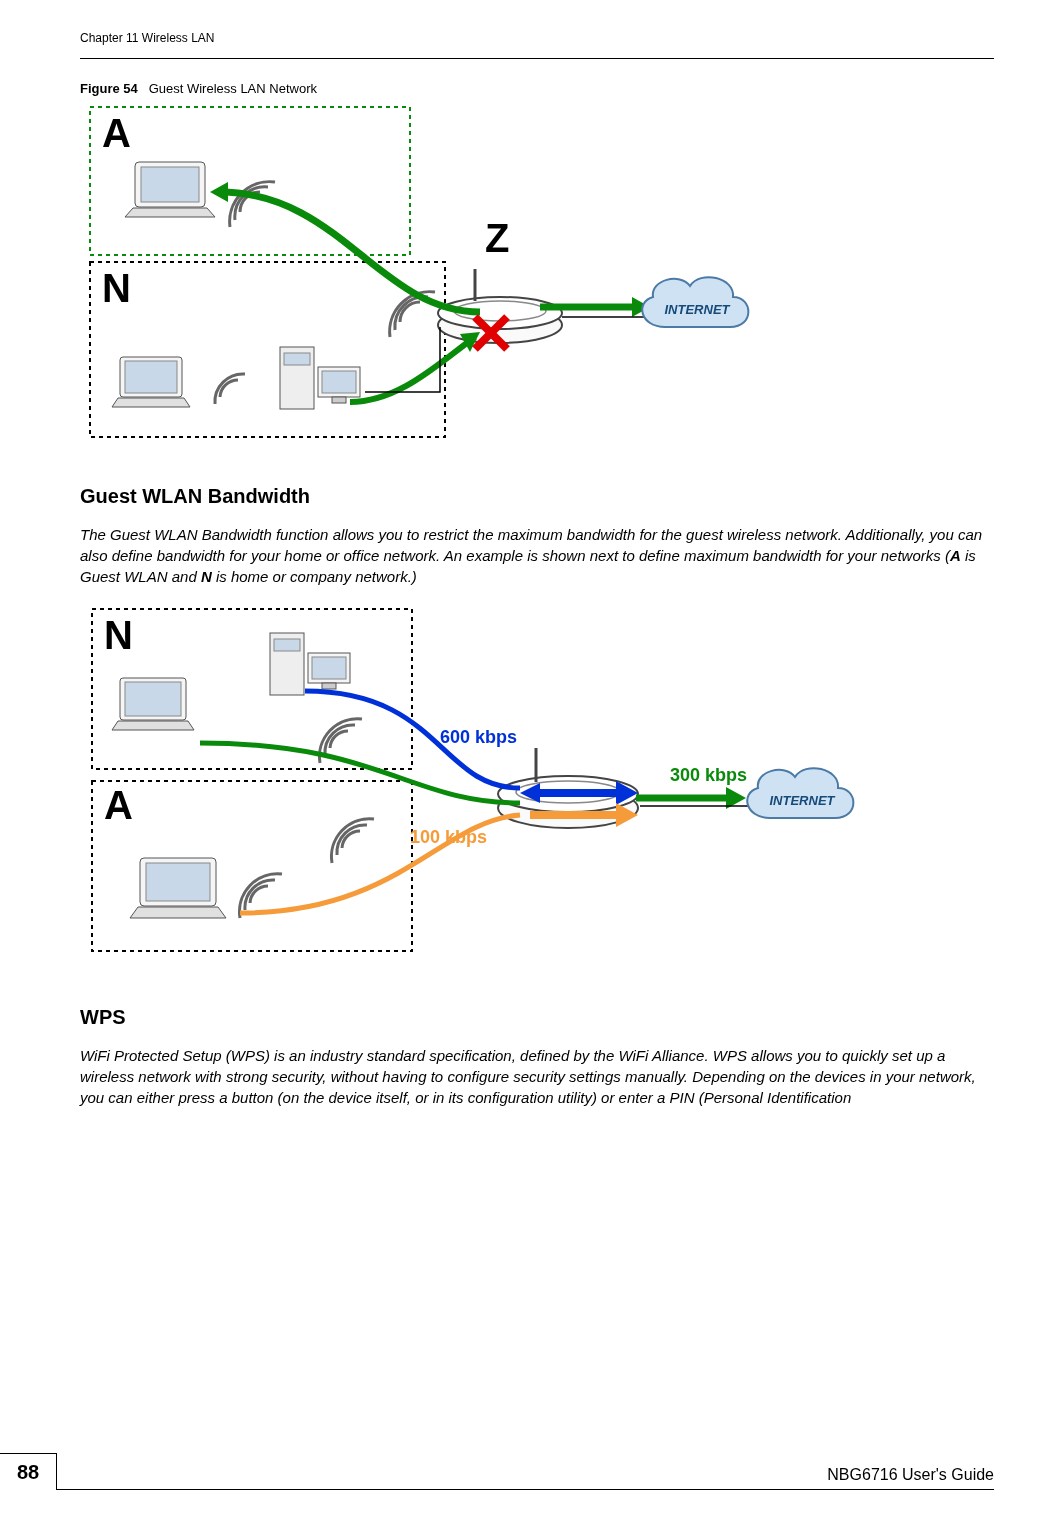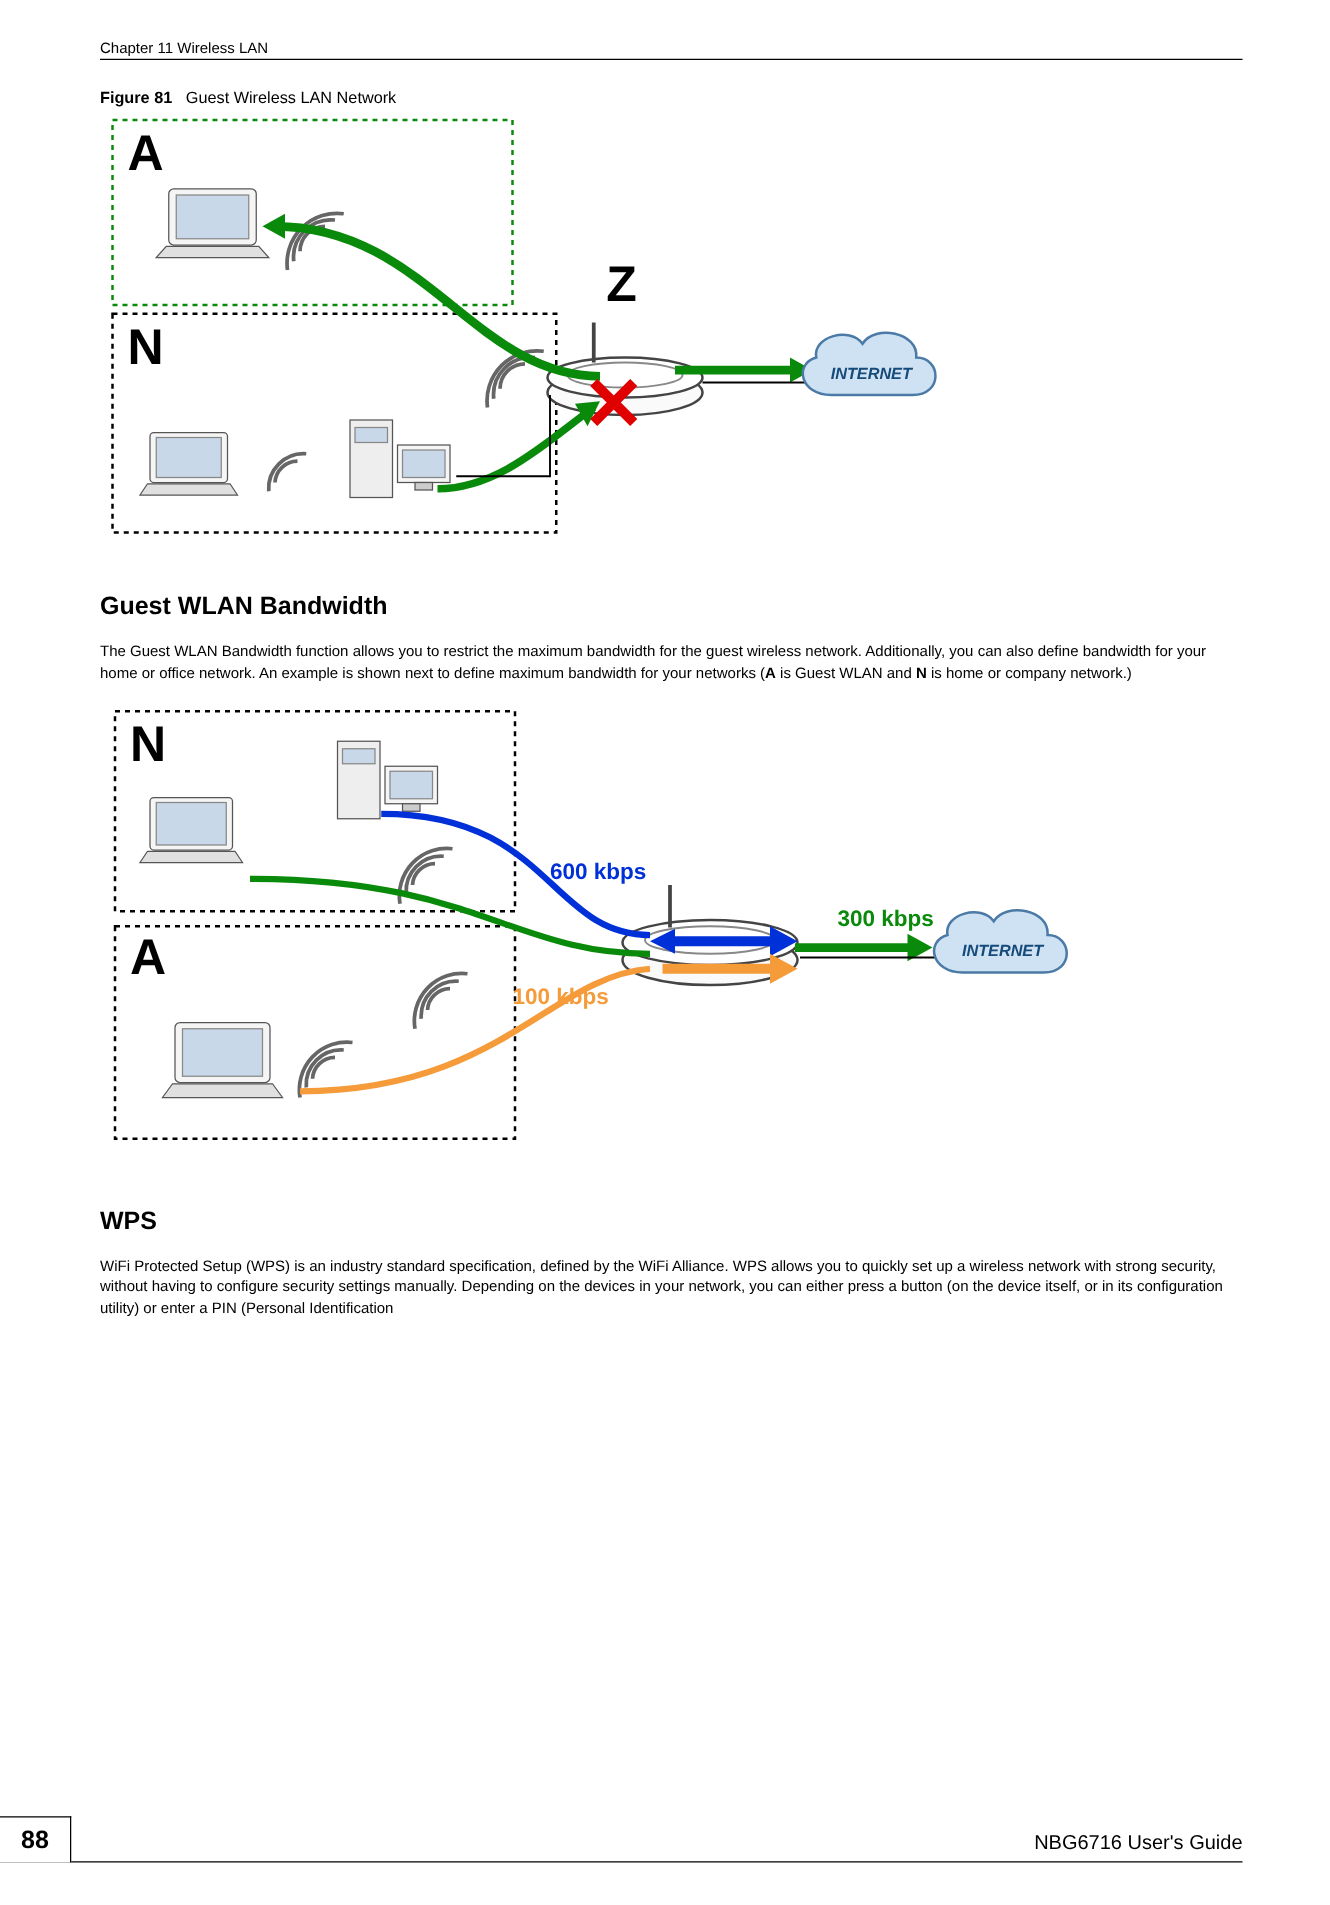--- a/index.html
+++ b/index.html
@@ -11,21 +11,21 @@
     color: #000;
     width: 1064px;
   }
   .page {
     padding: 30px 70px 0 80px;
     position: relative;
     min-height: 1480px;
   }
   .header-line {
     border-bottom: 1px solid #000;
-    padding-bottom: 2px;
+    padding-bottom: 13px;
     margin-bottom: 22px;
   }
   .chapter-header {
     font-size: 12px;
   }
   .figure-caption {
     font-size: 13px;
     margin-bottom: 6px;
   }
   .figure-caption .fig-num {
@@ -35,23 +35,24 @@
     position: relative;
     margin-bottom: 30px;
   }
   .section-heading {
     font-weight: bold;
     font-size: 20px;
     margin-top: 30px;
     margin-bottom: 16px;
   }
   .body-text {
-    font-size: 12px;
+    font-size: 15px;
     line-height: 1.4;
     margin-bottom: 16px;
+    font-style: italic;
   }
   .body-text b { font-weight: bold; }
   .page-footer {
     position: absolute;
     bottom: 20px;
     left: 0;
     right: 0;
     padding: 0 70px 0 0;
   }
   .footer-line {
@@ -90,21 +91,21 @@
 </head>
 <body>
 
 <div class="page">
 
   <div class="header-line">
     <span class="chapter-header">Chapter 11 Wireless LAN</span>
   </div>
 
   <div class="figure-caption">
-    <span class="fig-num">Figure 81</span>
+    <span class="fig-num">Figure 54</span>
     &nbsp;&nbsp;<span>Guest Wireless LAN Network</span>
   </div>
 
   <div class="figure-area">
     <svg width="720" height="350" viewBox="0 0 720 350">
 
       <rect x="10" y="5" width="320" height="148" class="dashed-green"></rect>
 
       <rect x="10" y="160" width="355" height="175" class="dashed-black"></rect>
 

